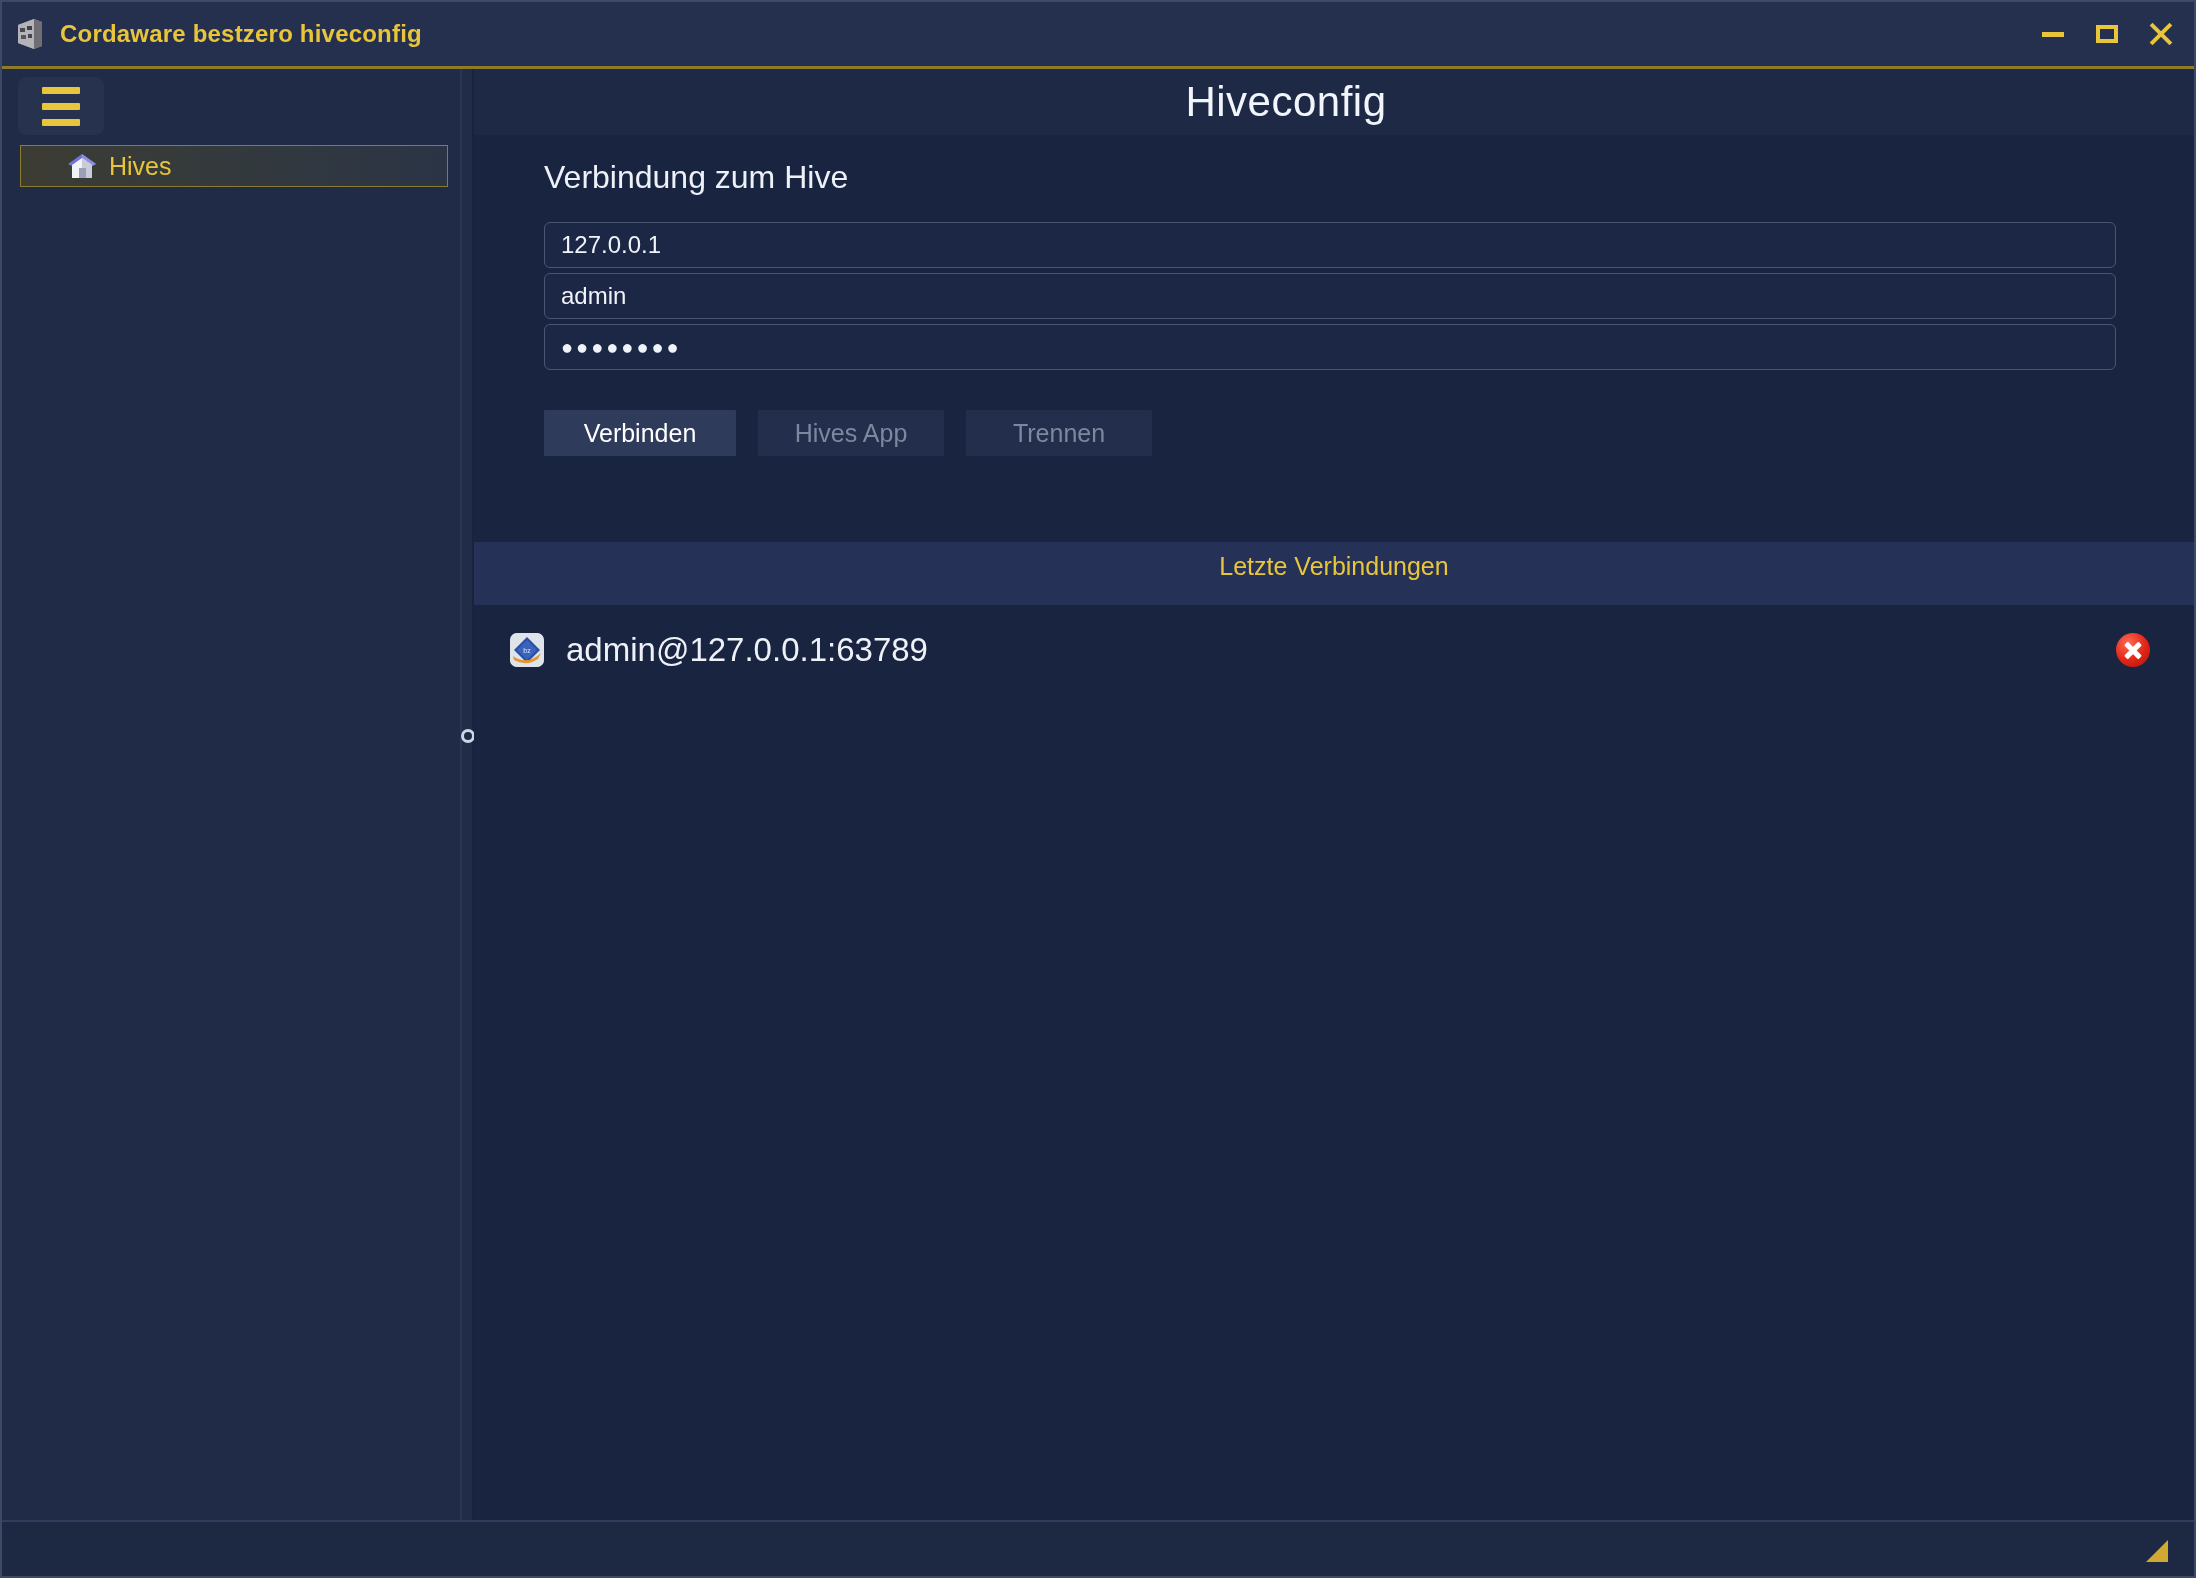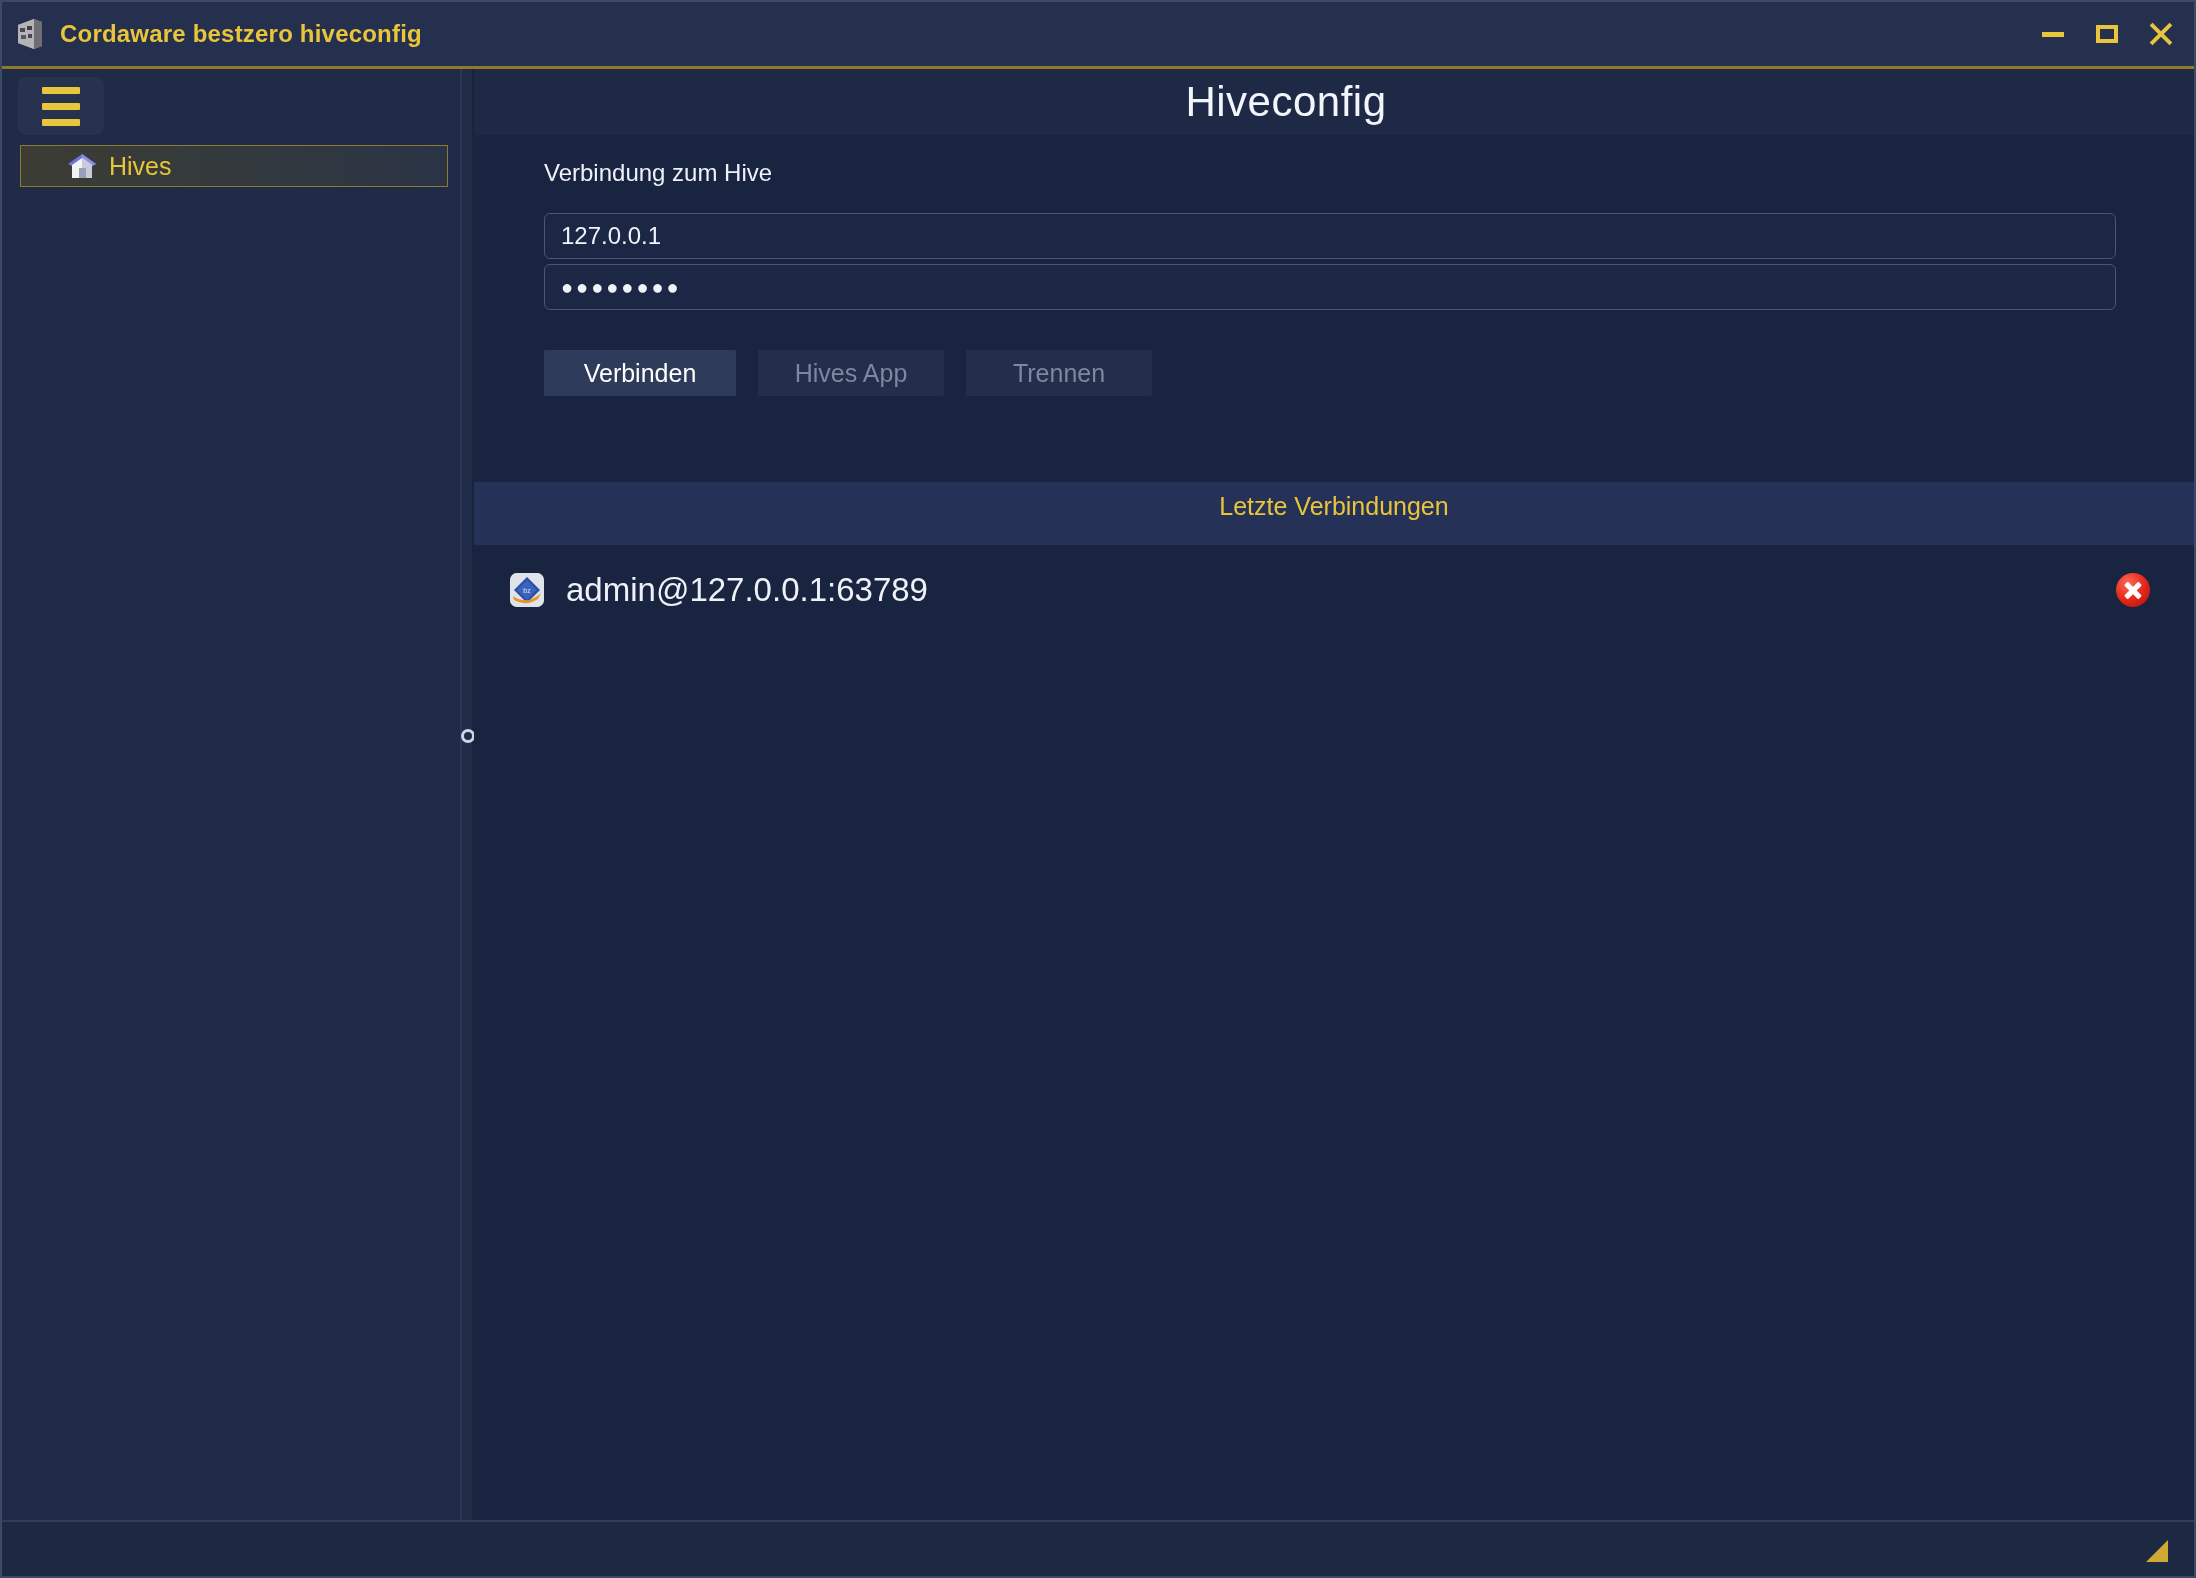--- a/index.html
+++ b/index.html
@@ -155,21 +155,21 @@
   .main-scroll {
     flex: 1 1 auto;
     position: relative;
     background: #192441;
     overflow: hidden;
   }
 
   .form-area { padding: 24px 78px 0 70px; }
   .field-label {
     color: #eef1f7;
-    font-size: 24px;
+    font-size: 32px;
     margin-bottom: 26px;
   }
   .field {
     height: 46px;
     border: 1px solid #4a5572;
     border-radius: 6px;
     background: #1b2744;
     display: flex; align-items: center;
     padding: 0 16px;
     margin-bottom: 5px;
@@ -338,20 +338,23 @@
         <div class="main-title">Hiveconfig</div>
       </div>
 
       <div class="main-scroll">
 
         <div class="form-area">
           <div class="field-label">Verbindung zum Hive</div>
 
           <div class="field">
             <span>127.0.0.1</span>
+          </div>
+          <div class="field">
+            <span>admin</span>
           </div>
           <div class="field pw">
             <span>●●●●●●●●</span>
           </div>
 
           <div class="btn-row">
             <div class="btn primary">Verbinden</div>
             <div class="btn disabled">Hives App</div>
             <div class="btn disabled">Trennen</div>
           </div>

